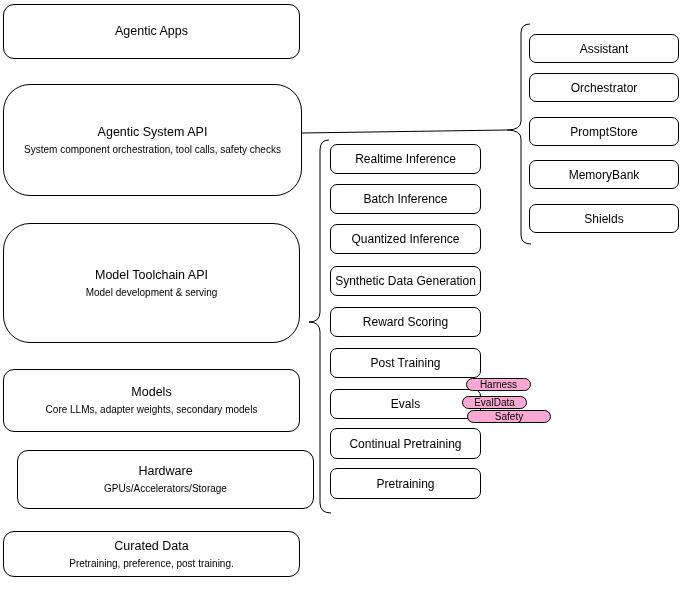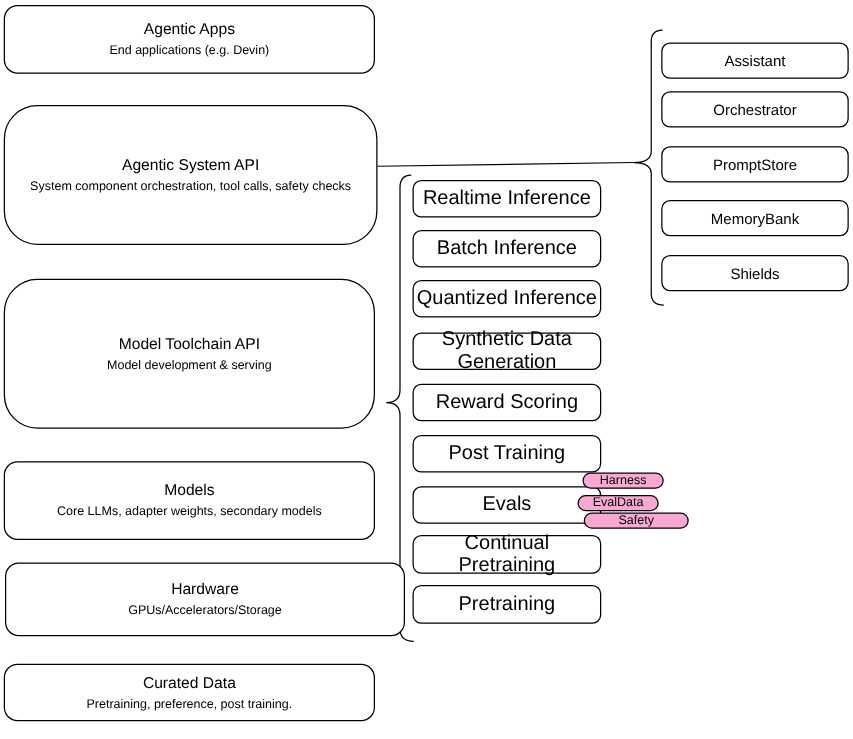--- a/index.html
+++ b/index.html
@@ -26,21 +26,21 @@
     display: flex;
     flex-direction: column;
     align-items: center;
     justify-content: center;
     text-align: center;
     z-index: 1;
   }
   .stack-box .title { font-size: 12.5px; line-height: 15px; }
   .stack-box .subtitle { font-size: 10px; line-height: 13px; margin-top: 3px; }
   .item {
-    font-size: 16px;
+    font-size: 12px;
     border-radius: 7px;
   }
   .component {
     font-size: 12px;
     border-radius: 7px;
   }
   .pill {
     position: absolute;
     box-sizing: border-box;
     border: 1px solid #000000;
@@ -60,39 +60,38 @@
 <div class="canvas">
 
   <svg class="connectors" viewBox="0 0 682 591" xmlns="http://www.w3.org/2000/svg">
     <path d="M302,133 L507,130" stroke="#000000" stroke-width="1" fill="none"></path>
     <path d="M530,24 Q521,24 521,33 L521,121 Q521,130 507,130 Q521,130 521,139 L521,235 Q521,244 531,244" stroke="#000000" stroke-width="1" fill="none"></path>
     <path d="M329,140 Q320,140 320,150 L320,312 Q320,322 309,322 Q320,322 320,332 L320,503 Q320,513 331,513" stroke="#000000" stroke-width="1" fill="none"></path>
   </svg>
 
   <div class="node stack-box" style="left:3px; top:4px; width:297px; height:55px; border-radius:11px;">
     <div class="title">Agentic Apps</div>
-    <div class="subtitle">End applications (e.g. Devin)</div>
   </div>
 
   <div class="node stack-box" style="left:3px; top:84px; width:299px; height:112px; border-radius:27px;">
     <div class="title">Agentic System API</div>
     <div class="subtitle">System component orchestration, tool calls, safety checks</div>
   </div>
 
   <div class="node stack-box" style="left:3px; top:223px; width:297px; height:120px; border-radius:27px;">
     <div class="title">Model Toolchain API</div>
     <div class="subtitle">Model development &amp; serving</div>
   </div>
 
   <div class="node stack-box" style="left:3px; top:369px; width:297px; height:63px; border-radius:11px;">
     <div class="title">Models</div>
     <div class="subtitle">Core LLMs, adapter weights, secondary models</div>
   </div>
 
-  <div class="node stack-box" style="left:4px; top:450px; width:320px; height:59px; border-radius:11px;text-align:right;">
+  <div class="node stack-box" style="left:17px; top:450px; width:297px; height:59px; border-radius:11px;text-align:right;">
     <div class="title">Hardware</div>
     <div class="subtitle">GPUs/Accelerators/Storage</div>
   </div>
 
   <div class="node stack-box" style="left:3px; top:531px; width:297px; height:46px; border-radius:11px;">
     <div class="title">Curated Data</div>
     <div class="subtitle">Pretraining, preference, post training.</div>
   </div>
 
   <div class="node item" style="left:330px; top:144px; width:151px; height:30px;">Realtime Inference</div>

